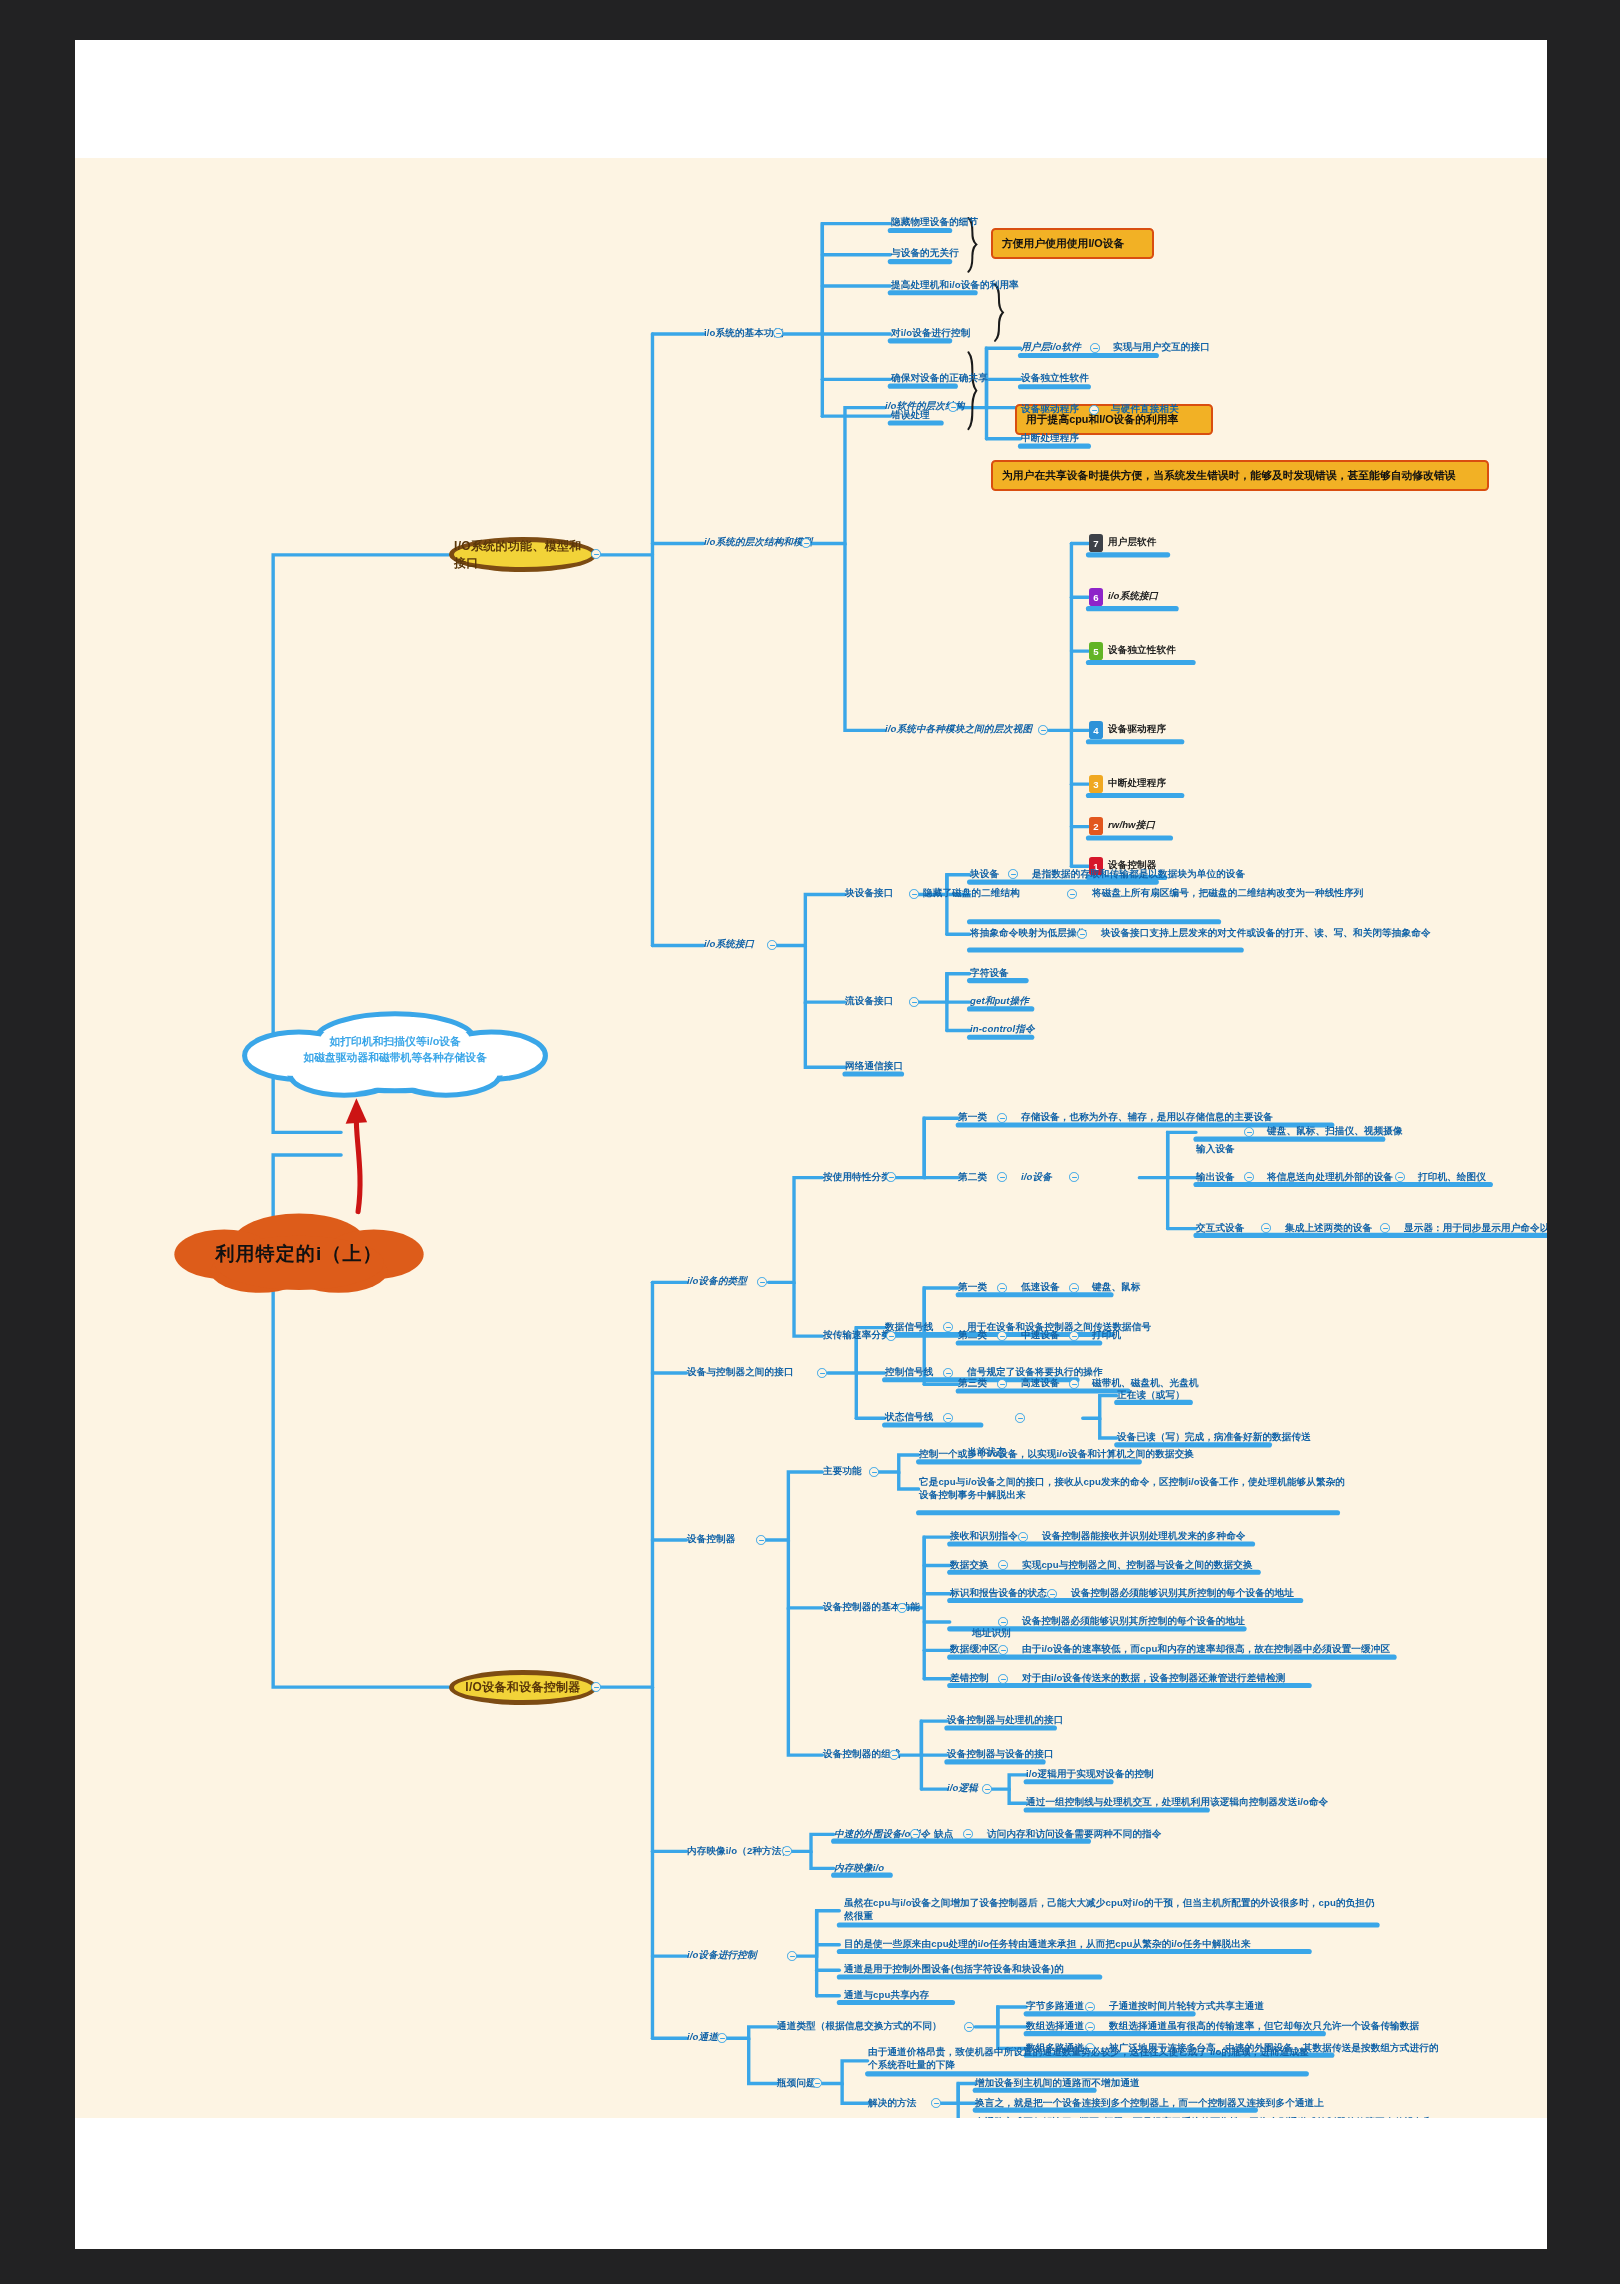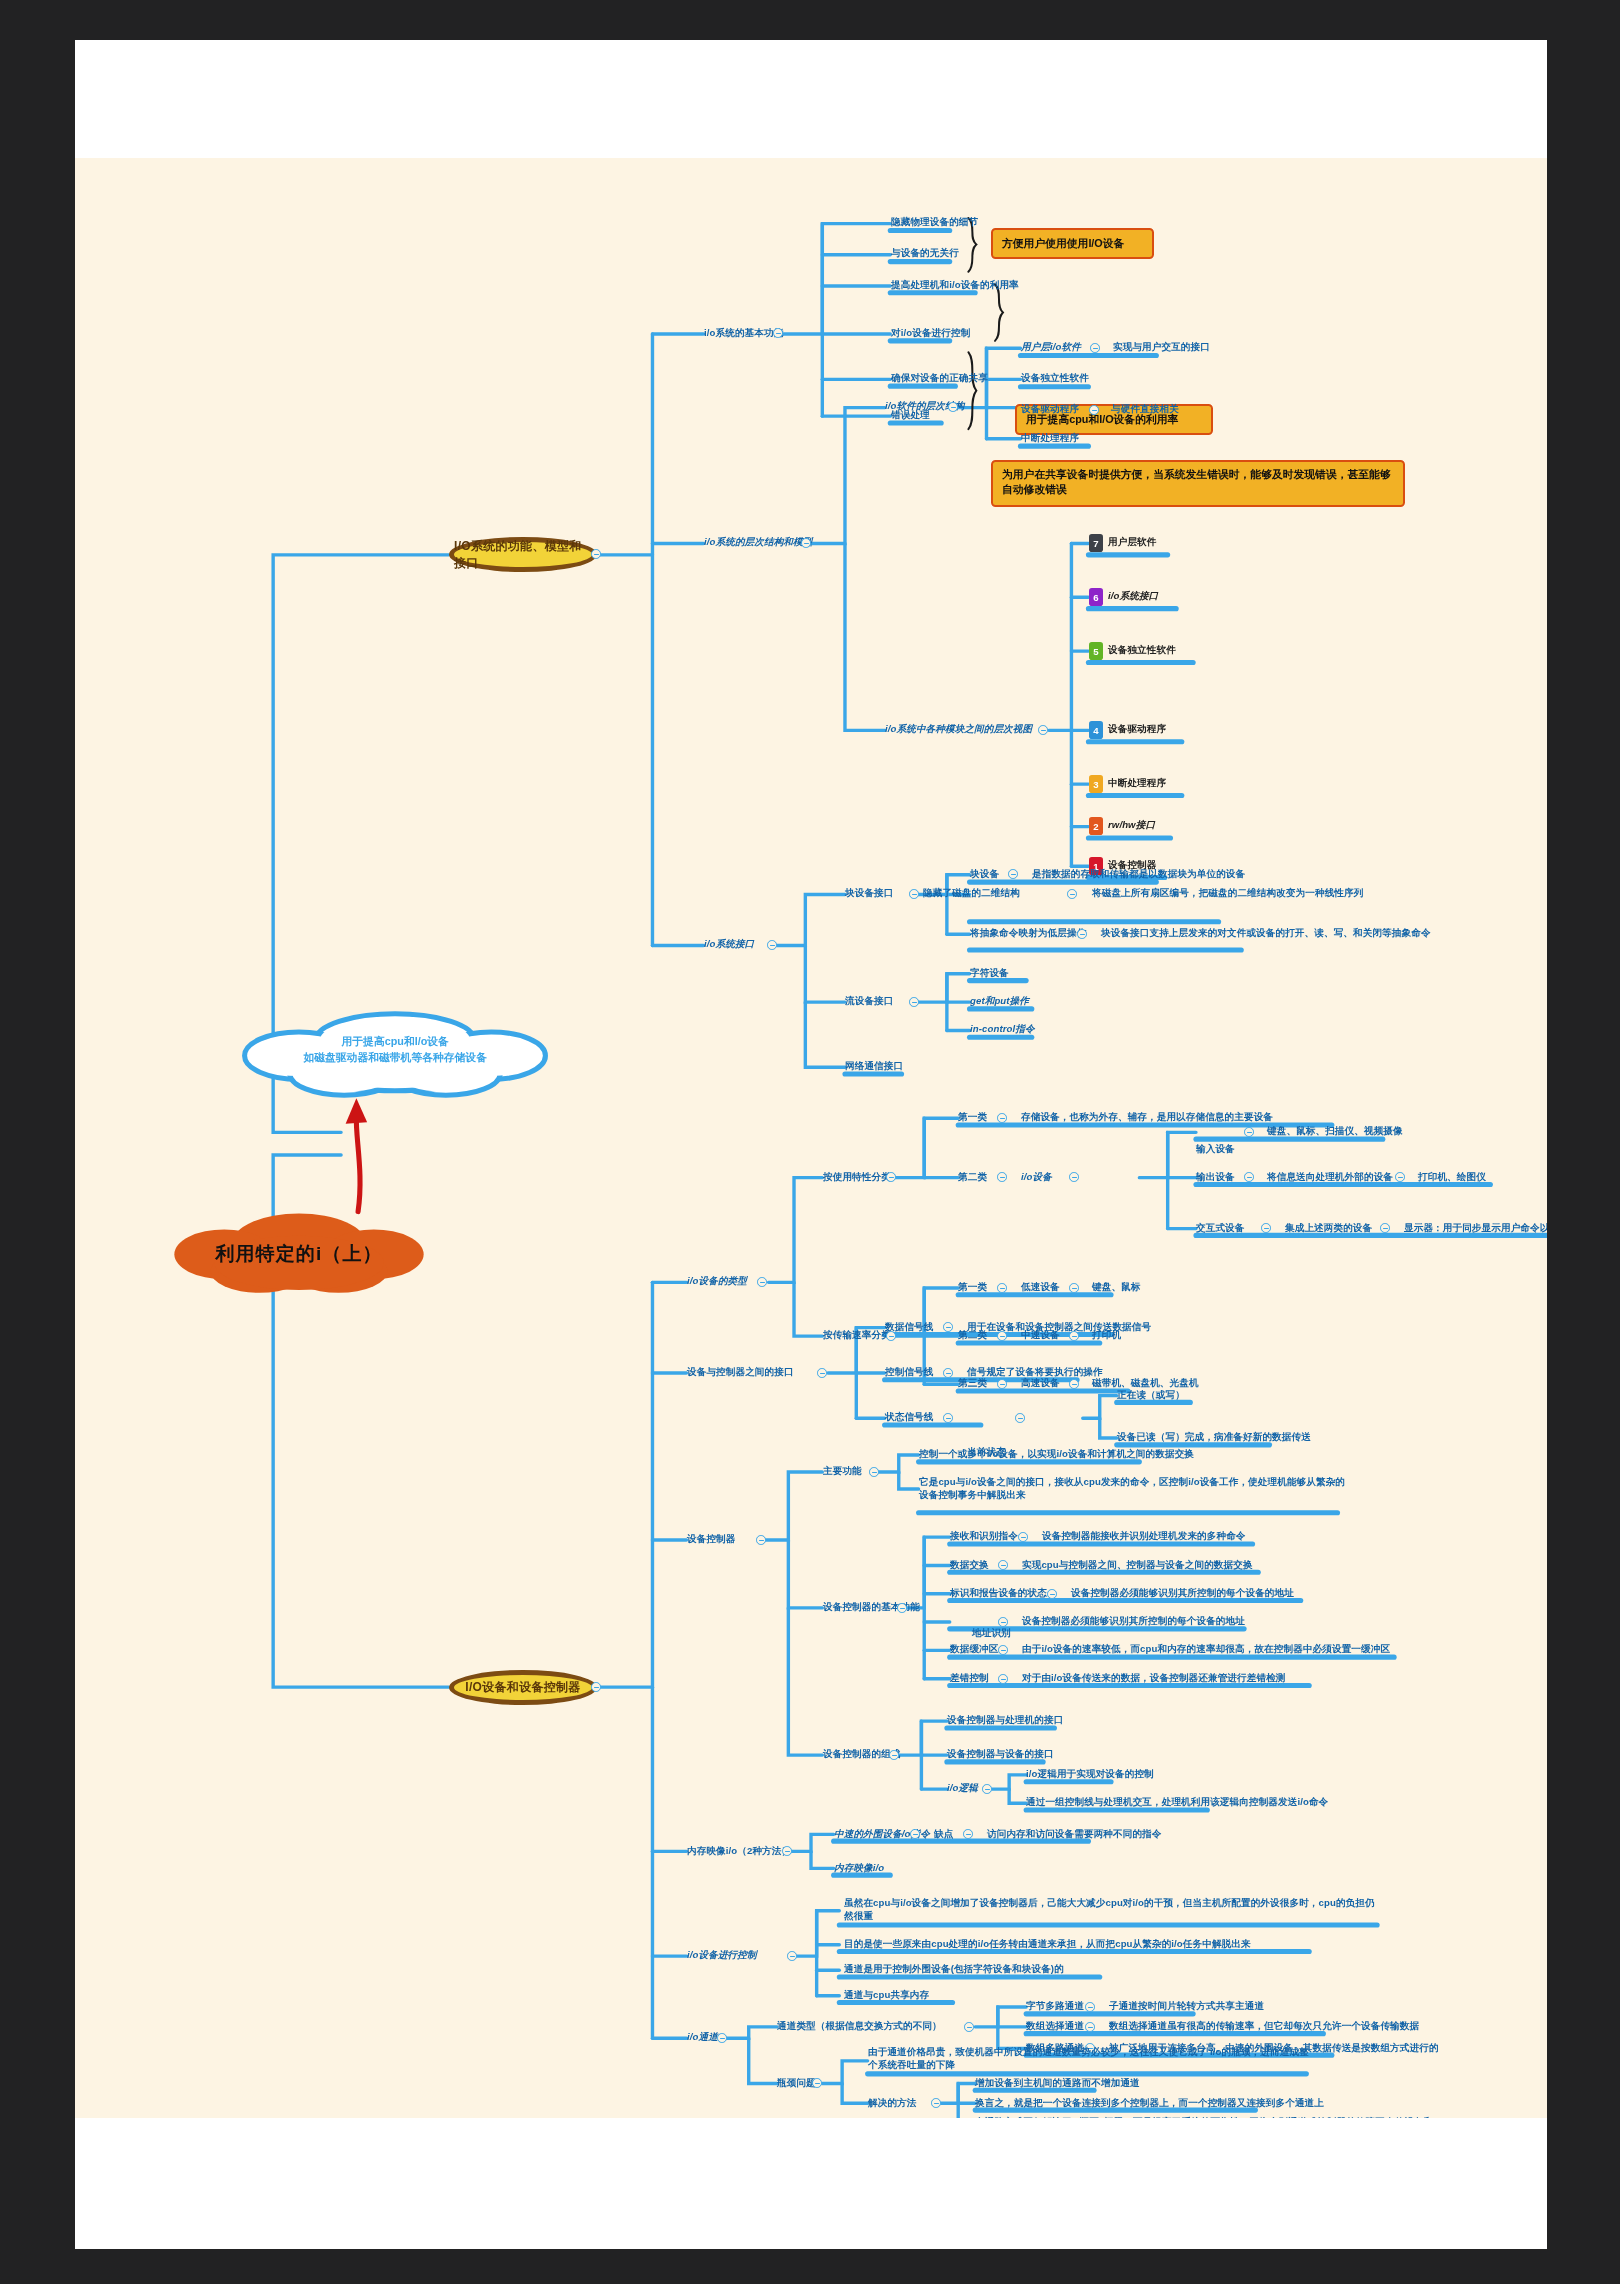--- a/index.html
+++ b/index.html
@@ -264,42 +264,42 @@
       <g fill="#ffffff">
         <ellipse cx="290" cy="58" rx="133" ry="40"></ellipse>
         <ellipse cx="120" cy="86" rx="89" ry="36"></ellipse>
         <ellipse cx="460" cy="86" rx="89" ry="36"></ellipse>
         <ellipse cx="200" cy="118" rx="89" ry="32"></ellipse>
         <ellipse cx="380" cy="118" rx="89" ry="32"></ellipse>
         <ellipse cx="290" cy="100" rx="174" ry="42"></ellipse>
       </g>
     </svg>
     <div class="txt">
-      <span>用于提高cpu和I/o设备</span><br>
+      <span>如打印机和扫描仪等i/o设备</span><br>
       <span>如磁盘驱动器和磁带机等各种存储设备</span>
     </div>
   </div>
 
   <div class="topic" style="left:374px;top:379px;width:148px;">I/O系统的功能、模型和接口</div>
   <div class="tg" style="left:516px;top:391px;"></div>
   <div class="topic" style="left:374px;top:1512px;width:148px;">I/O设备和设备控制器</div>
   <div class="tg" style="left:516px;top:1524px;"></div>
 
   <div class="nd" style="left:629px;top:169px;">i/o系统的基本功能</div>
   <div class="tg" style="left:698px;top:170px;"></div>
   <div class="nd" style="left:816px;top:58px;">隐藏物理设备的细节</div>
   <div class="nd" style="left:816px;top:89px;">与设备的无关行</div>
   <div class="nd" style="left:816px;top:121px;">提高处理机和i/o设备的利用率</div>
   <div class="nd" style="left:816px;top:169px;">对i/o设备进行控制</div>
   <div class="nd" style="left:816px;top:214px;">确保对设备的正确共享</div>
   <div class="nd" style="left:816px;top:251px;">错误处理</div>
 
   <div class="obox" style="left:916px;top:70px;width:163px;">方便用户使用使用I/O设备</div>
   <div class="obox" style="left:940px;top:246px;width:198px;">用于提高cpu和I/O设备的利用率</div>
-  <div class="obox wrap" style="left:916px;top:302px;width:414px;font-family:Liberation Mono, monospace;">为用户在共享设备时提供方便，当系统发生错误时，能够及时发现错误，甚至能够自动修改错误</div>
+  <div class="obox wrap" style="left:916px;top:302px;width:498px;">为用户在共享设备时提供方便，当系统发生错误时，能够及时发现错误，甚至能够自动修改错误</div>
 
   <div class="nd it" style="left:629px;top:378px;">i/o系统的层次结构和模型</div>
   <div class="tg" style="left:726px;top:380px;"></div>
 
   <div class="nd it" style="left:810px;top:242px;">i/o软件的层次结构</div>
   <div class="tg" style="left:873px;top:244px;"></div>
   <div class="nd it" style="left:946px;top:183px;">用户层i/o软件</div>
   <div class="tg" style="left:1015px;top:185px;"></div>
   <div class="nd" style="left:1038px;top:183px;">实现与用户交互的接口</div>
   <div class="nd" style="left:946px;top:214px;">设备独立性软件</div>

